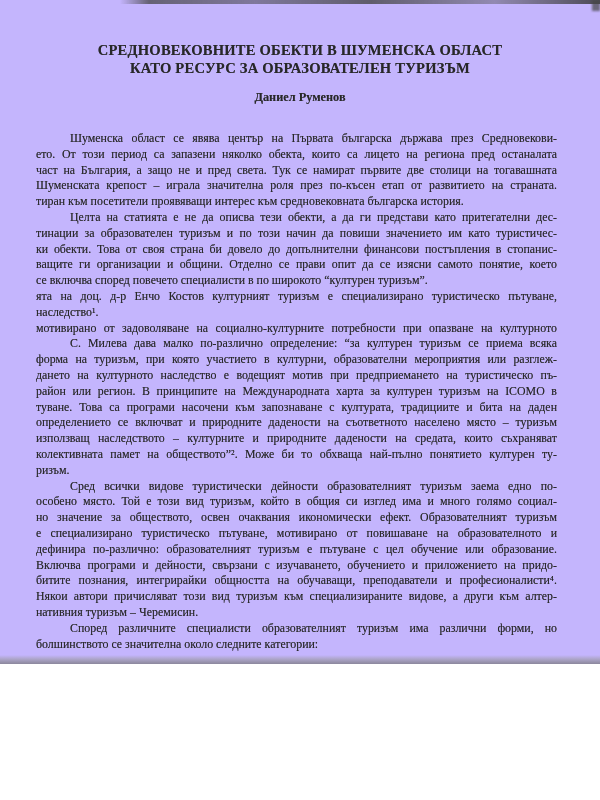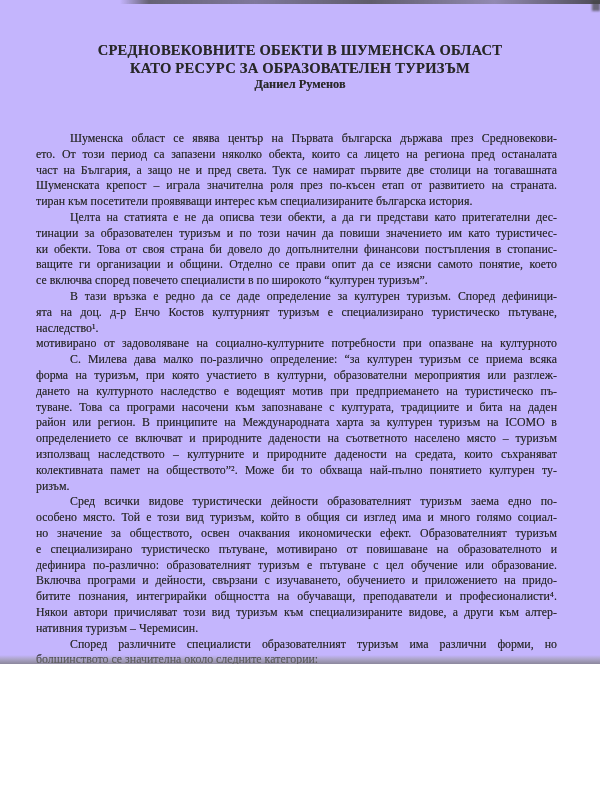--- a/index.html
+++ b/index.html
@@ -58,20 +58,21 @@
     text-align: center;
   }
   .title-line {
     font-weight: bold;
     font-size: 14.6px;
     line-height: 17.6px;
     letter-spacing: .2px;
     text-shadow: 0 0 .6px rgba(34,34,34,.5);
   }
   .author {
+    margin-top: 13px;
     font-weight: bold;
     font-size: 12.3px;
     text-shadow: 0 0 .5px rgba(34,34,34,.45);
   }
 
   
   .body-text {
     position: absolute;
     top: 131px; left: 36px;
     width: 521px;
@@ -110,41 +111,40 @@
     <div class="title-line">КАТО РЕСУРС ЗА ОБРАЗОВАТЕЛЕН ТУРИЗЪМ</div>
     <div class="author">Даниел Руменов</div>
   </div>
 
   <div class="body-text">
       <div class="paragraph">
         <div class="para-line first">Шуменска област се явява център на Първата българска държава през Средновекови-</div>
         <div class="para-line">ето. От този период са запазени няколко обекта, които са лицето на региона пред останалата</div>
         <div class="para-line">част на България, а защо не и пред света. Тук се намират първите две столици на тогавашната</div>
         <div class="para-line">Шуменската крепост – играла значителна роля през по-късен етап от развитието на страната.</div>
-        <div class="para-line last">тиран към посетители проявяващи интерес към специализираните българска история.</div>
+        <div class="para-line last">тиран към посетители проявяващи интерес към средновековната българска история.</div>
       </div>
       <div class="paragraph">
         <div class="para-line first">Целта на статията е не да описва тези обекти, а да ги представи като притегателни дес-</div>
         <div class="para-line">тинации за образователен туризъм и по този начин да повиши значението им като туристичес-</div>
         <div class="para-line">ки обекти. Това от своя страна би довело до допълнителни финансови постъпления в стопанис-</div>
         <div class="para-line">ващите ги организации и общини. Отделно се прави опит да се изясни самото понятие, което</div>
         <div class="para-line last">се включва според повечето специалисти в по широкото “културен туризъм”.</div>
       </div>
       <div class="paragraph">
-        <div class="para-line first">В тази връзка е редно да се даде определение за културен туризъм. Според дефиници-</div>
         <div class="para-line">ята на доц. д-р Енчо Костов културният туризъм е специализирано туристическо пътуване,</div>
         <div class="para-line last">наследство¹.</div>
         <div class="para-line">мотивирано от задоволяване на социално-културните потребности при опазване на културното</div>
       </div>
       <div class="paragraph">
         <div class="para-line first">С. Милева дава малко по-различно определение: “за културен туризъм се приема всяка</div>
         <div class="para-line">форма на туризъм, при която участието в културни, образователни мероприятия или разглеж-</div>
         <div class="para-line">дането на културното наследство е водещият мотив при предприемането на туристическо пъ-</div>
+        <div class="para-line">район или регион. В принципите на Международната харта за културен туризъм на ICOMO в</div>
         <div class="para-line">туване. Това са програми насочени към запознаване с културата, традициите и бита на даден</div>
-        <div class="para-line">район или регион. В принципите на Международната харта за културен туризъм на ICOMO в</div>
         <div class="para-line">определението се включват и природните дадености на съответното населено място – туризъм</div>
         <div class="para-line">използващ наследството – културните и природните дадености на средата, които съхраняват</div>
         <div class="para-line">колективната памет на обществото”². Може би то обхваща най-пълно понятието културен ту-</div>
         <div class="para-line last">ризъм.</div>
       </div>
       <div class="paragraph">
         <div class="para-line first">Сред всички видове туристически дейности образователният туризъм заема едно по-</div>
         <div class="para-line">особено място. Той е този вид туризъм, който в общия си изглед има и много голямо социал-</div>
         <div class="para-line">но значение за обществото, освен очаквания икономически ефект. Образователният туризъм</div>
         <div class="para-line">е специализирано туристическо пътуване, мотивирано от повишаване на образователното и</div>

